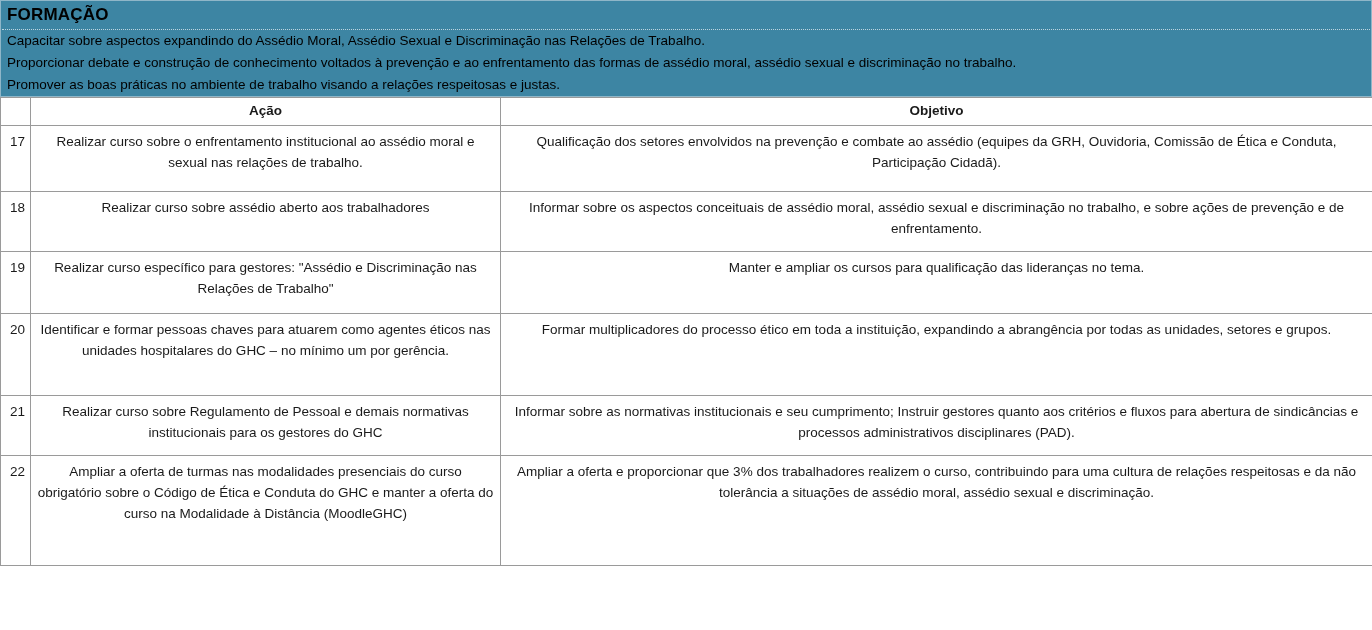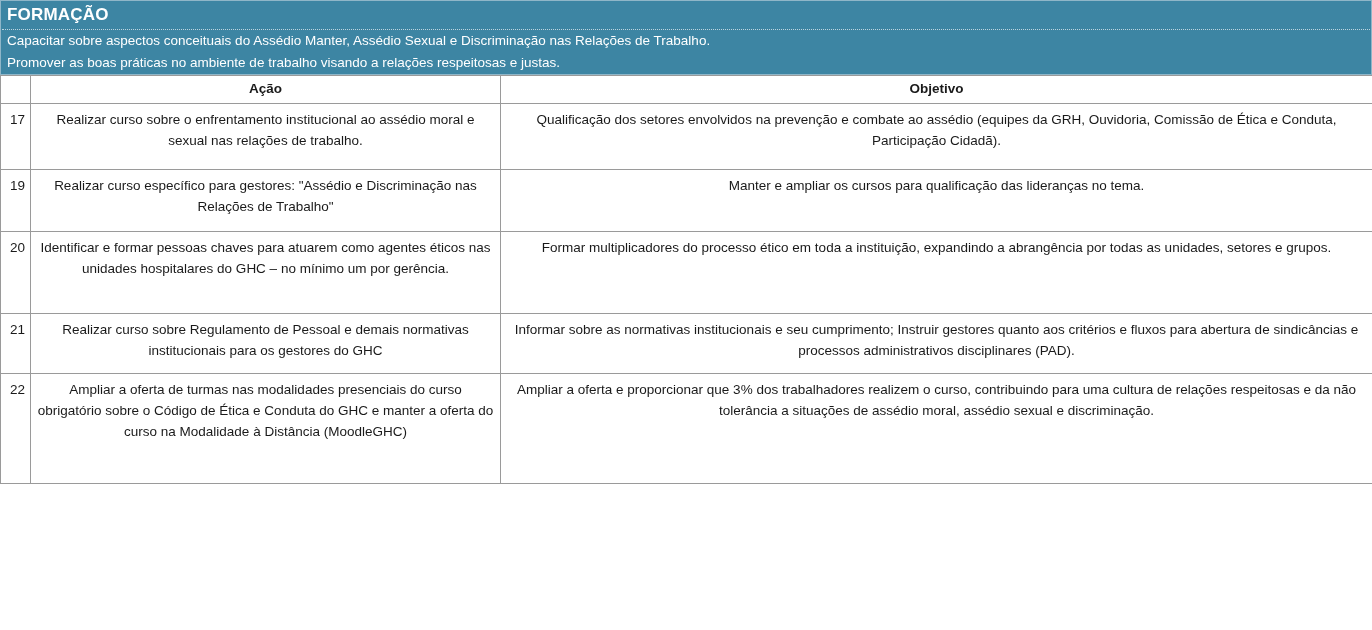--- a/index.html
+++ b/index.html
@@ -17,21 +17,21 @@
   .page {
     width: 1372px;
     height: 630px;
     box-sizing: border-box;
     position: relative;
   }
 
   
   .banner {
     background: #3d85a3;
-    color: #ffffff;
+    color: #000000;
     border: 1px solid #8fb6c8;
     box-sizing: border-box;
     padding: 0;
   }
   .banner-title {
     font-size: 17px;
     font-weight: bold;
     line-height: 25px;
     padding: 1px 6px 2px 6px;
     letter-spacing: 0.2px;
@@ -91,37 +91,43 @@
   .r22 td { height: 110px; }
 </style>
 </head>
 <body>
 
 <div class="page">
 
   <div class="banner">
     <div class="banner-title">FORMAÇÃO</div>
     <div class="banner-divider"></div>
-    <div class="banner-line">Capacitar sobre aspectos conceituais do Assédio Manter, Assédio Sexual e Discriminação nas Relações de Trabalho.</div>
+    <div class="banner-line">Capacitar sobre aspectos expandindo do Assédio Moral, Assédio Sexual e Discriminação nas Relações de Trabalho.</div>
+    <div class="banner-line">Proporcionar debate e construção de conhecimento voltados à prevenção e ao enfrentamento das formas de assédio moral, assédio sexual e discriminação no trabalho.</div>
     <div class="banner-line">Promover as boas práticas no ambiente de trabalho visando a relações respeitosas e justas.</div>
   </div>
 
   <table class="actions">
     <thead>
       <tr>
         <th class="col-num"></th>
         <th class="col-acao">Ação</th>
         <th class="col-obj">Objetivo</th>
       </tr>
     </thead>
     <tbody>
       <tr class="r17">
         <td class="col-num">17</td>
         <td class="col-acao">Realizar curso sobre o enfrentamento institucional ao assédio moral e sexual nas relações de trabalho.</td>
         <td class="col-obj">Qualificação dos setores envolvidos na prevenção e combate ao assédio (equipes da GRH, Ouvidoria, Comissão de Ética e Conduta, Participação Cidadã).</td>
+      </tr>
+      <tr class="r18">
+        <td class="col-num">18</td>
+        <td class="col-acao">Realizar curso sobre assédio aberto aos trabalhadores</td>
+        <td class="col-obj">Informar sobre os aspectos conceituais de assédio moral, assédio sexual e discriminação no trabalho, e sobre ações de prevenção e de enfrentamento.</td>
       </tr>
       <tr class="r19">
         <td class="col-num">19</td>
         <td class="col-acao">Realizar curso específico para gestores: "Assédio e Discriminação nas Relações de Trabalho"</td>
         <td class="col-obj">Manter e ampliar os cursos para qualificação das lideranças no tema.</td>
       </tr>
       <tr class="r20">
         <td class="col-num">20</td>
         <td class="col-acao">Identificar e formar pessoas chaves para atuarem como agentes éticos nas unidades hospitalares do GHC – no mínimo um por gerência.</td>
         <td class="col-obj">Formar multiplicadores do processo ético em toda a instituição, expandindo a abrangência por todas as unidades, setores e grupos.</td>

